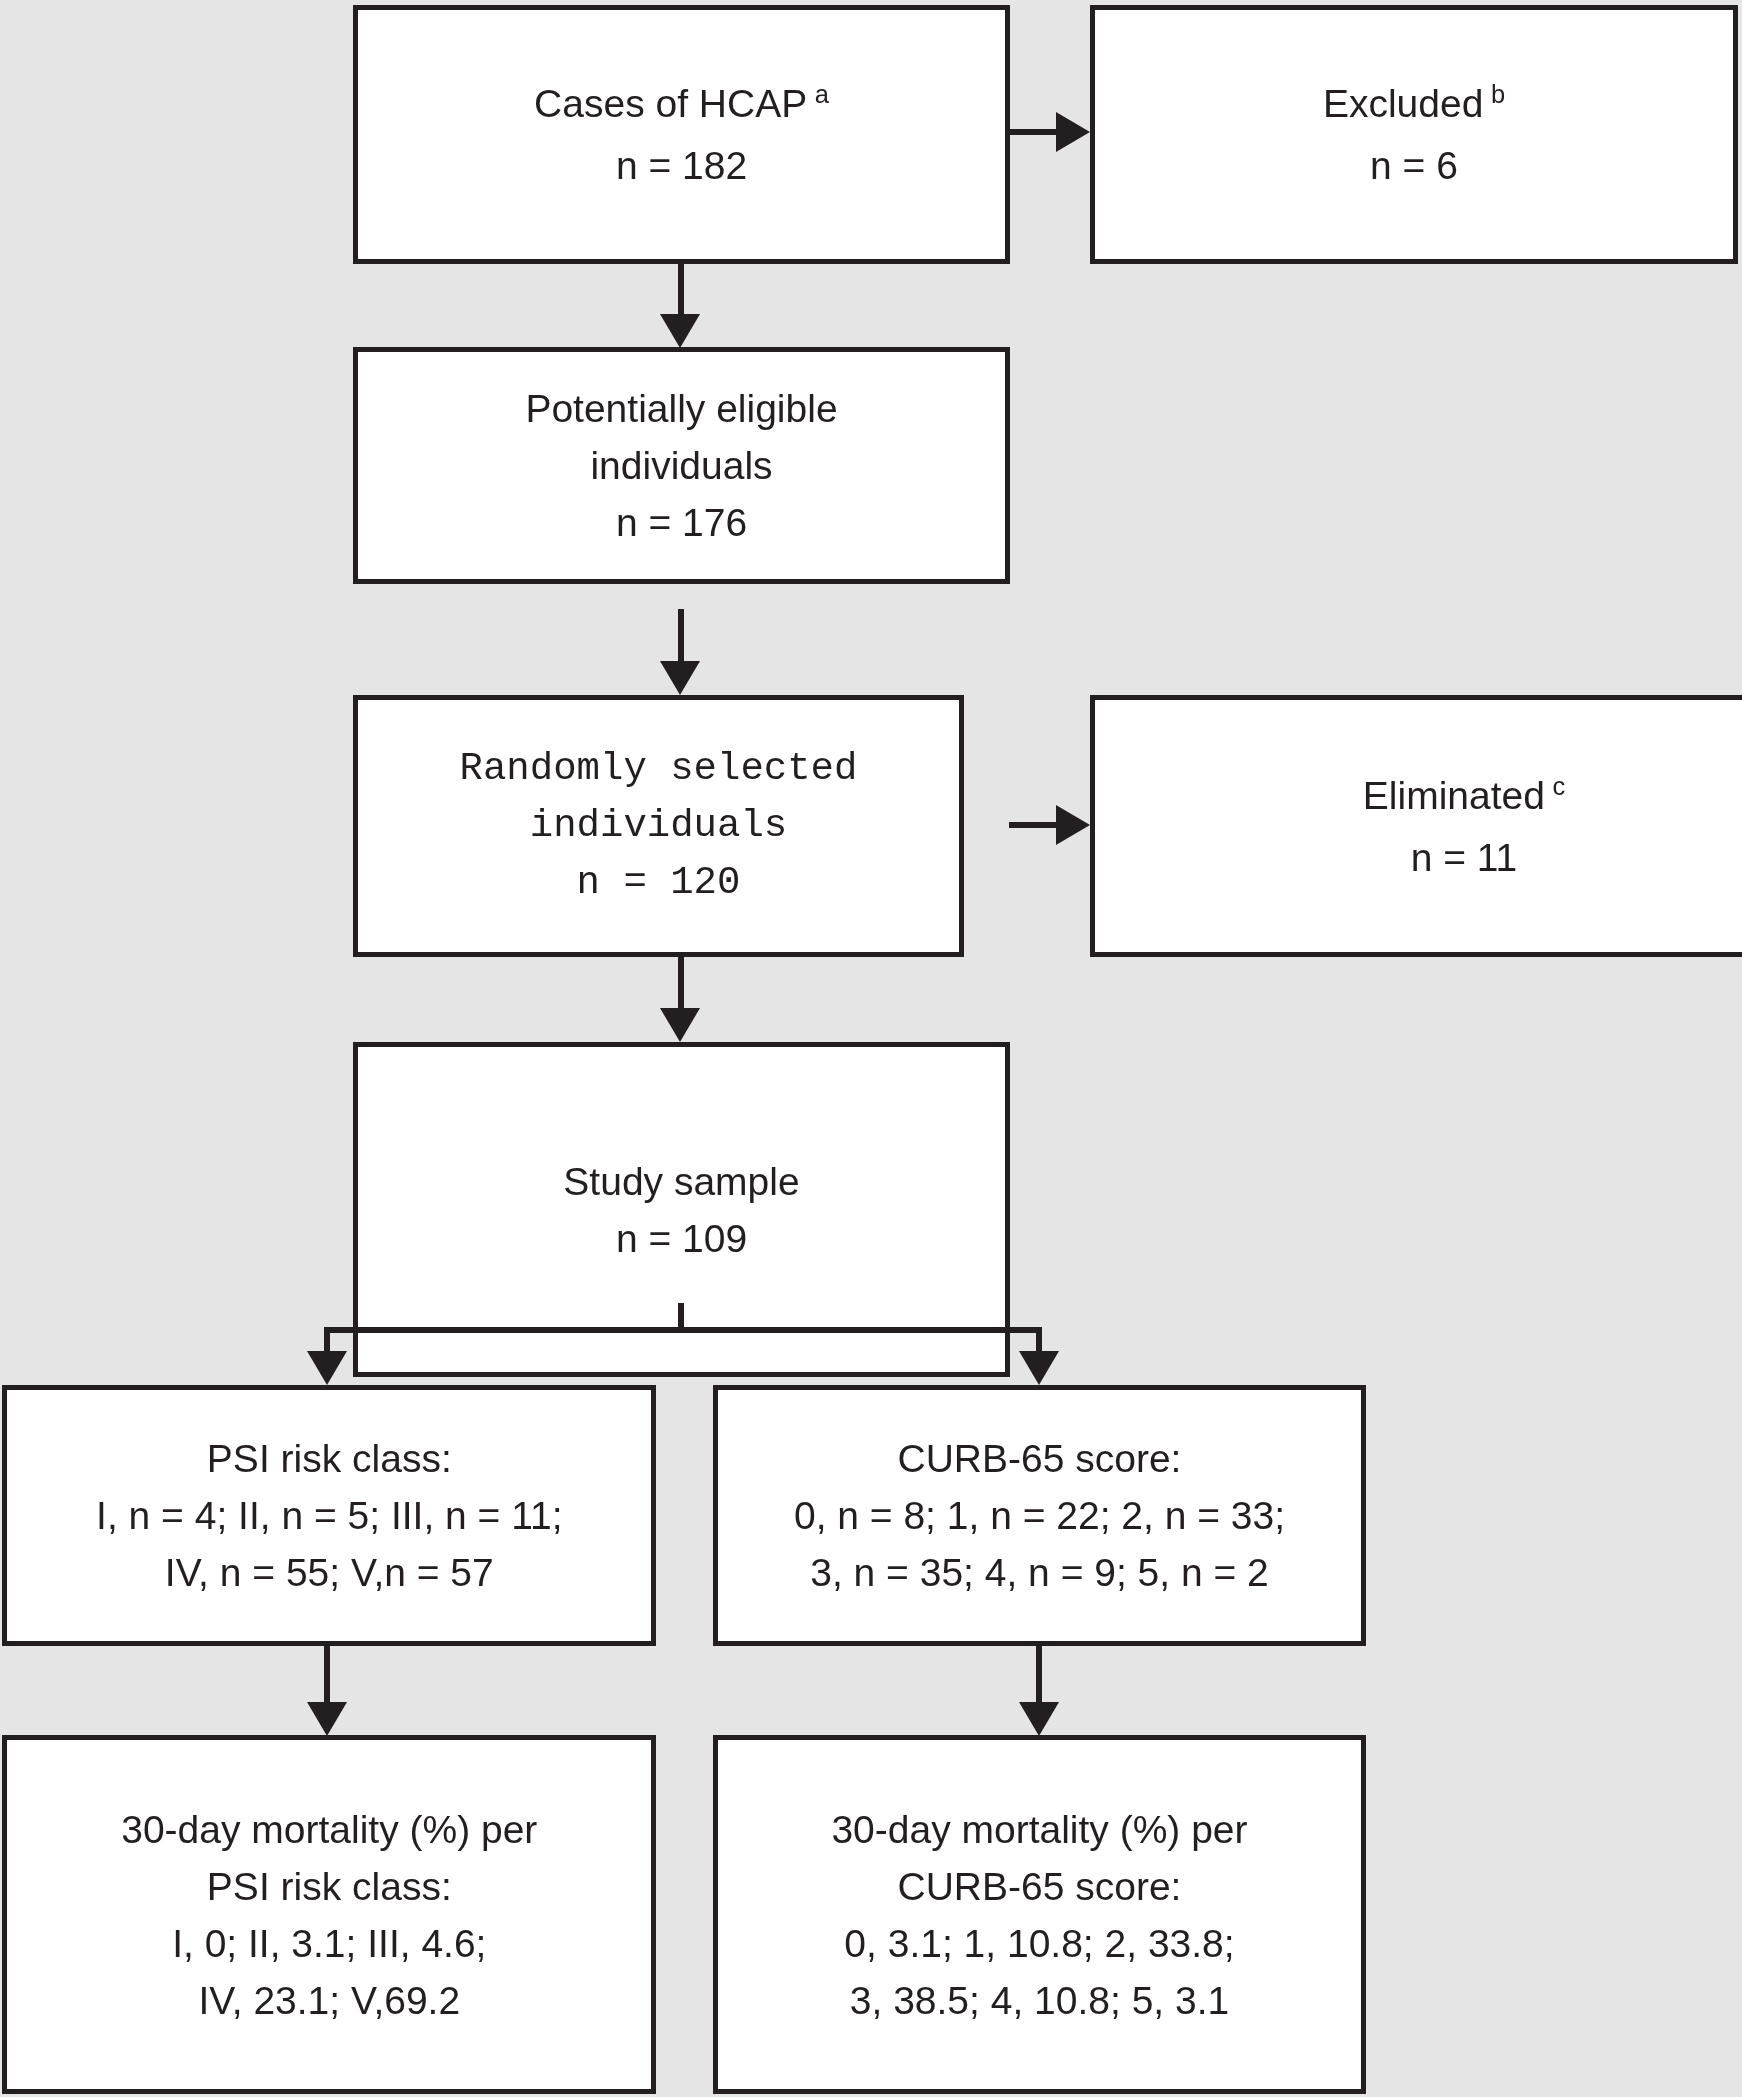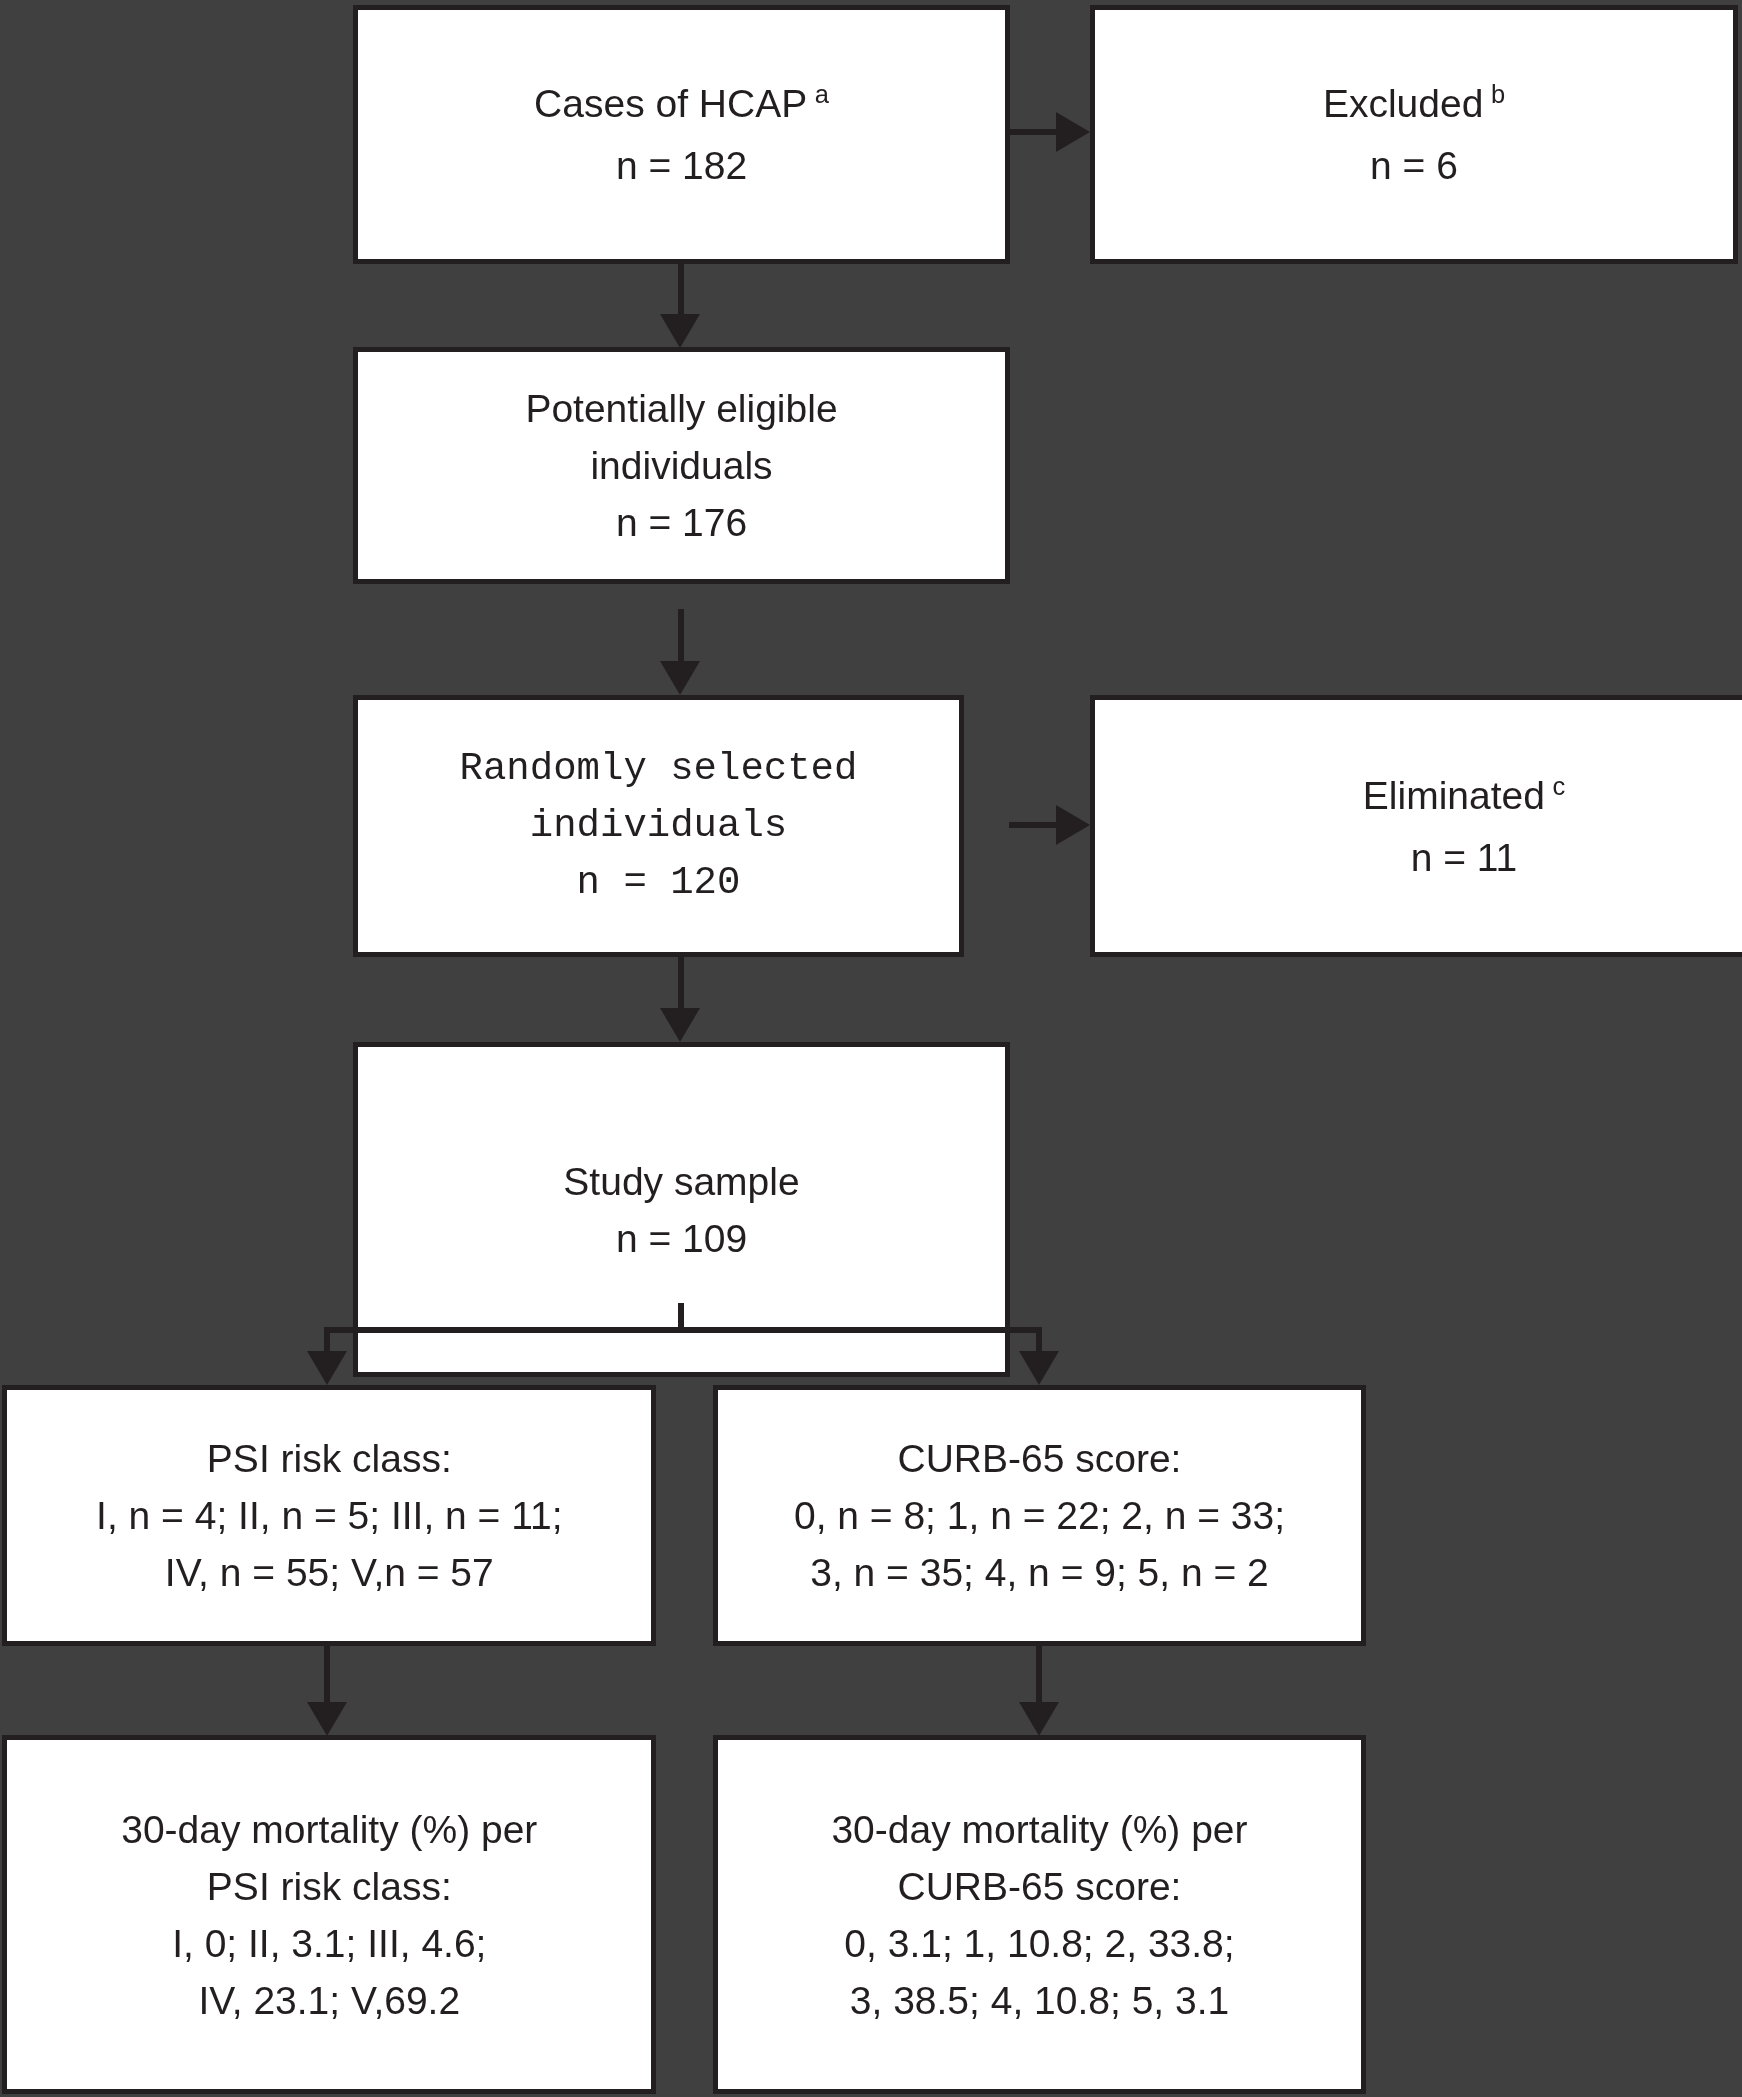--- a/index.html
+++ b/index.html
@@ -79,21 +79,21 @@
   #v-split-right           { left: 1036px; top: 1327px; height: 27px; }
   #a-split-right           { left: 1019px; top: 1351px; }
   #v-psi-mort              { left: 324px;  top: 1646px; height: 59px; }
   #a-psi-mort              { left: 307px;  top: 1702px; }
   #v-curb-mort             { left: 1036px; top: 1646px; height: 59px; }
   #a-curb-mort             { left: 1019px; top: 1702px; }
 </style>
 </head>
 <body>
 
-<div id="figure" style="background: #404040;">
+<div id="figure" style="background: #e5e5e5;">
 
   <div class="box" id="box-cases">
     <div class="bline"><span>Cases of HCAP</span><span class="fnote">a</span></div>
     <div class="bline">n = 182</div>
   </div>
 
   <div class="box" id="box-excluded">
     <div class="bline"><span>Excluded</span><span class="fnote">b</span></div>
     <div class="bline">n = 6</div>
   </div>

